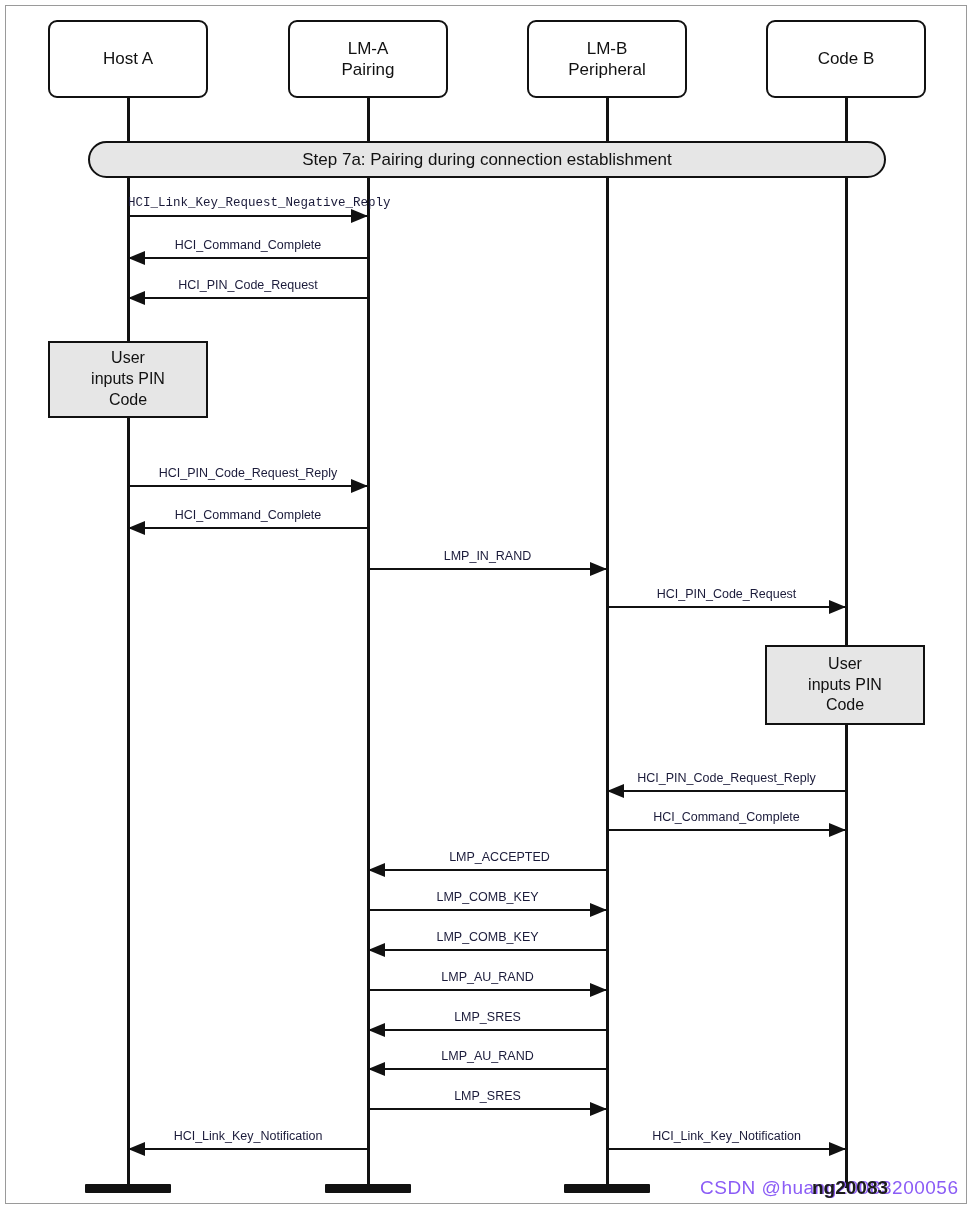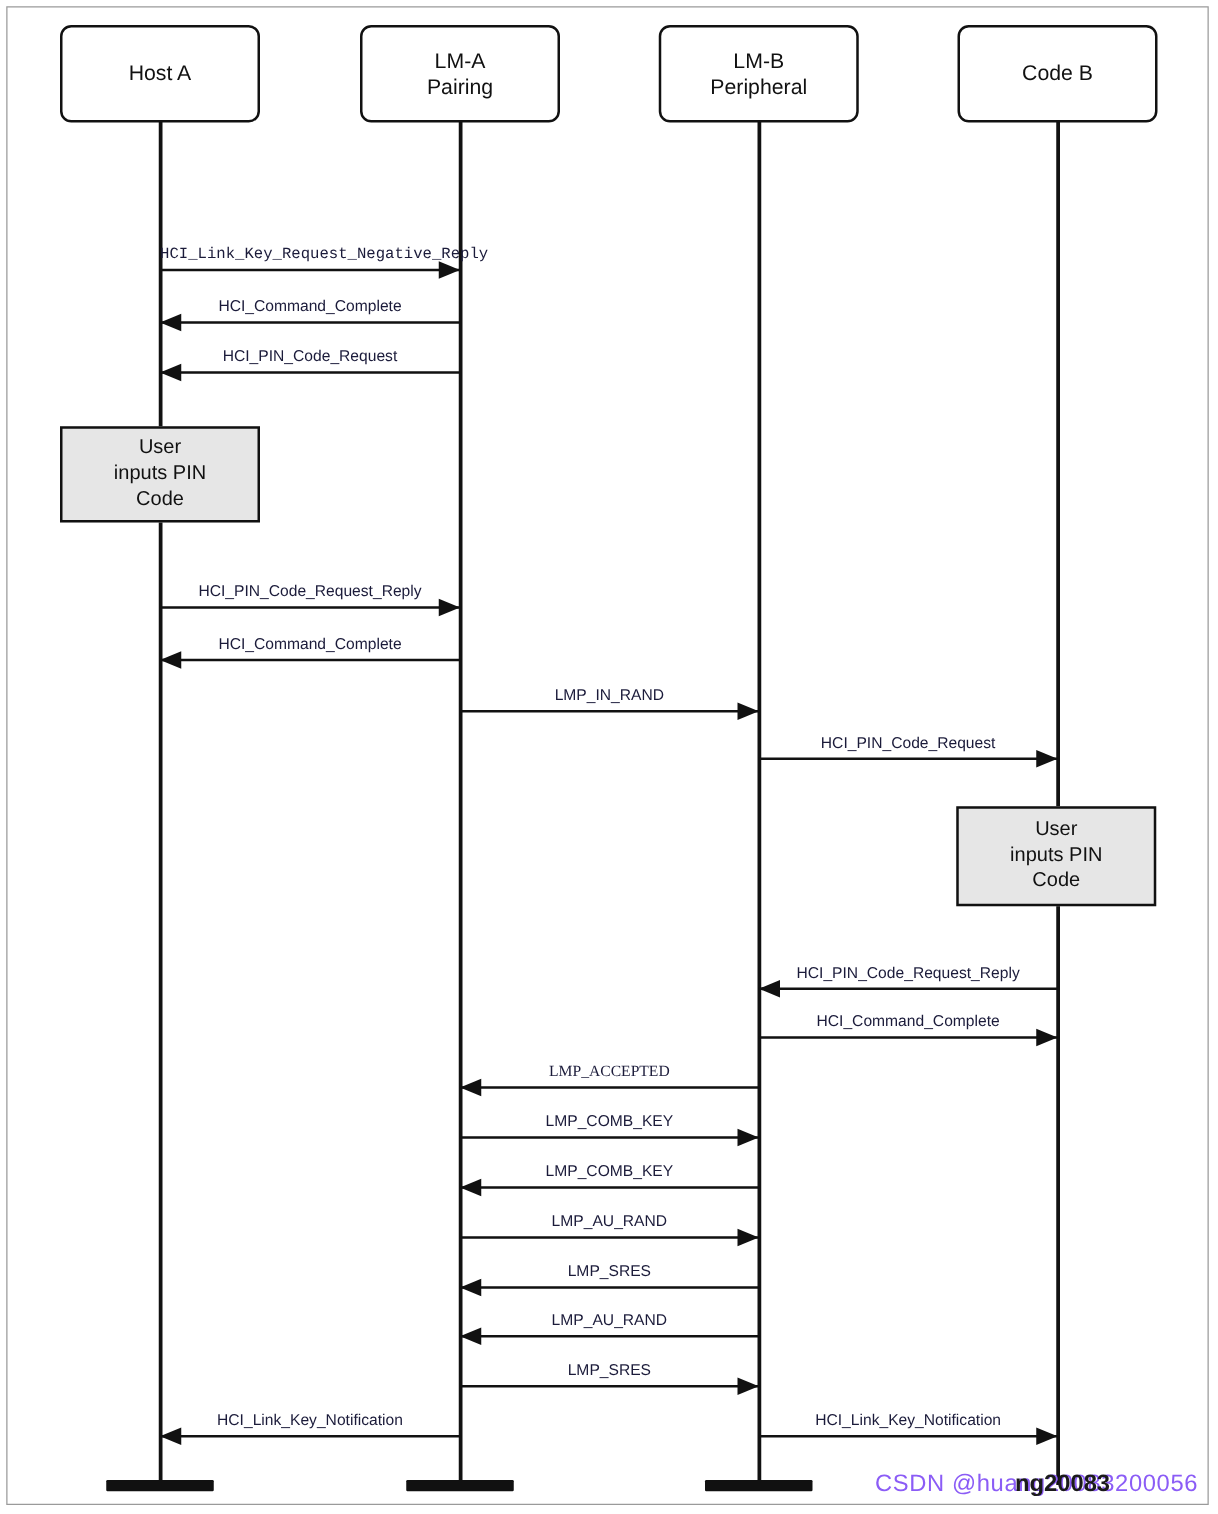--- a/index.html
+++ b/index.html
@@ -167,20 +167,23 @@
       </div>
       <div class="participant" style="left: 527px; top: 20px;">
         <div class="p-line">LM-B</div>
         <div class="p-line">Peripheral</div>
       </div>
       <div class="participant" style="left: 766px; top: 20px;">
         <div class="p-line">Code B</div>
       </div>
     </div>
 
+  <div class="step-banner" style="left:88px; top:141px; width:798px; height:37px;">
+    <span>Step 7a: Pairing during connection establishment</span>
+  </div>
 
   <div id="messages">
       <div class="msg" style="left: 128px; top: 215px; width: 240px;">
         <div class="msg-line" style="width: 240px;"></div>
         <div class="msg-head right" style="left: 223px;"></div>
         <div class="msg-label" style="left: 0px; width: 240px; font-family: Liberation Mono, monospace;">HCI_Link_Key_Request_Negative_Reply</div>
       </div>
       <div class="msg" style="left: 128px; top: 257px; width: 240px;">
         <div class="msg-line" style="width: 240px;"></div>
         <div class="msg-head left" style="left: 0px;"></div>
@@ -217,21 +220,21 @@
         <div class="msg-label" style="left: 0px; width: 239px;">HCI_PIN_Code_Request_Reply</div>
       </div>
       <div class="msg" style="left: 607px; top: 829px; width: 239px;">
         <div class="msg-line" style="width: 239px;"></div>
         <div class="msg-head right" style="left: 222px;"></div>
         <div class="msg-label" style="left: 0px; width: 239px;">HCI_Command_Complete</div>
       </div>
       <div class="msg" style="left: 368px; top: 869px; width: 239px;">
         <div class="msg-line" style="width: 239px;"></div>
         <div class="msg-head left" style="left: 0px;"></div>
-        <div class="msg-label" style="left: 0px; width: 239px; font-family: Liberation Serif, serif;">LMP_ACCEPTED</div>
+        <div class="msg-label" style="left: 12px; width: 239px;">LMP_ACCEPTED</div>
       </div>
       <div class="msg" style="left: 368px; top: 909px; width: 239px;">
         <div class="msg-line" style="width: 239px;"></div>
         <div class="msg-head right" style="left: 222px;"></div>
         <div class="msg-label" style="left: 0px; width: 239px;">LMP_COMB_KEY</div>
       </div>
       <div class="msg" style="left: 368px; top: 949px; width: 239px;">
         <div class="msg-line" style="width: 239px;"></div>
         <div class="msg-head left" style="left: 0px;"></div>
         <div class="msg-label" style="left: 0px; width: 239px;">LMP_COMB_KEY</div>

